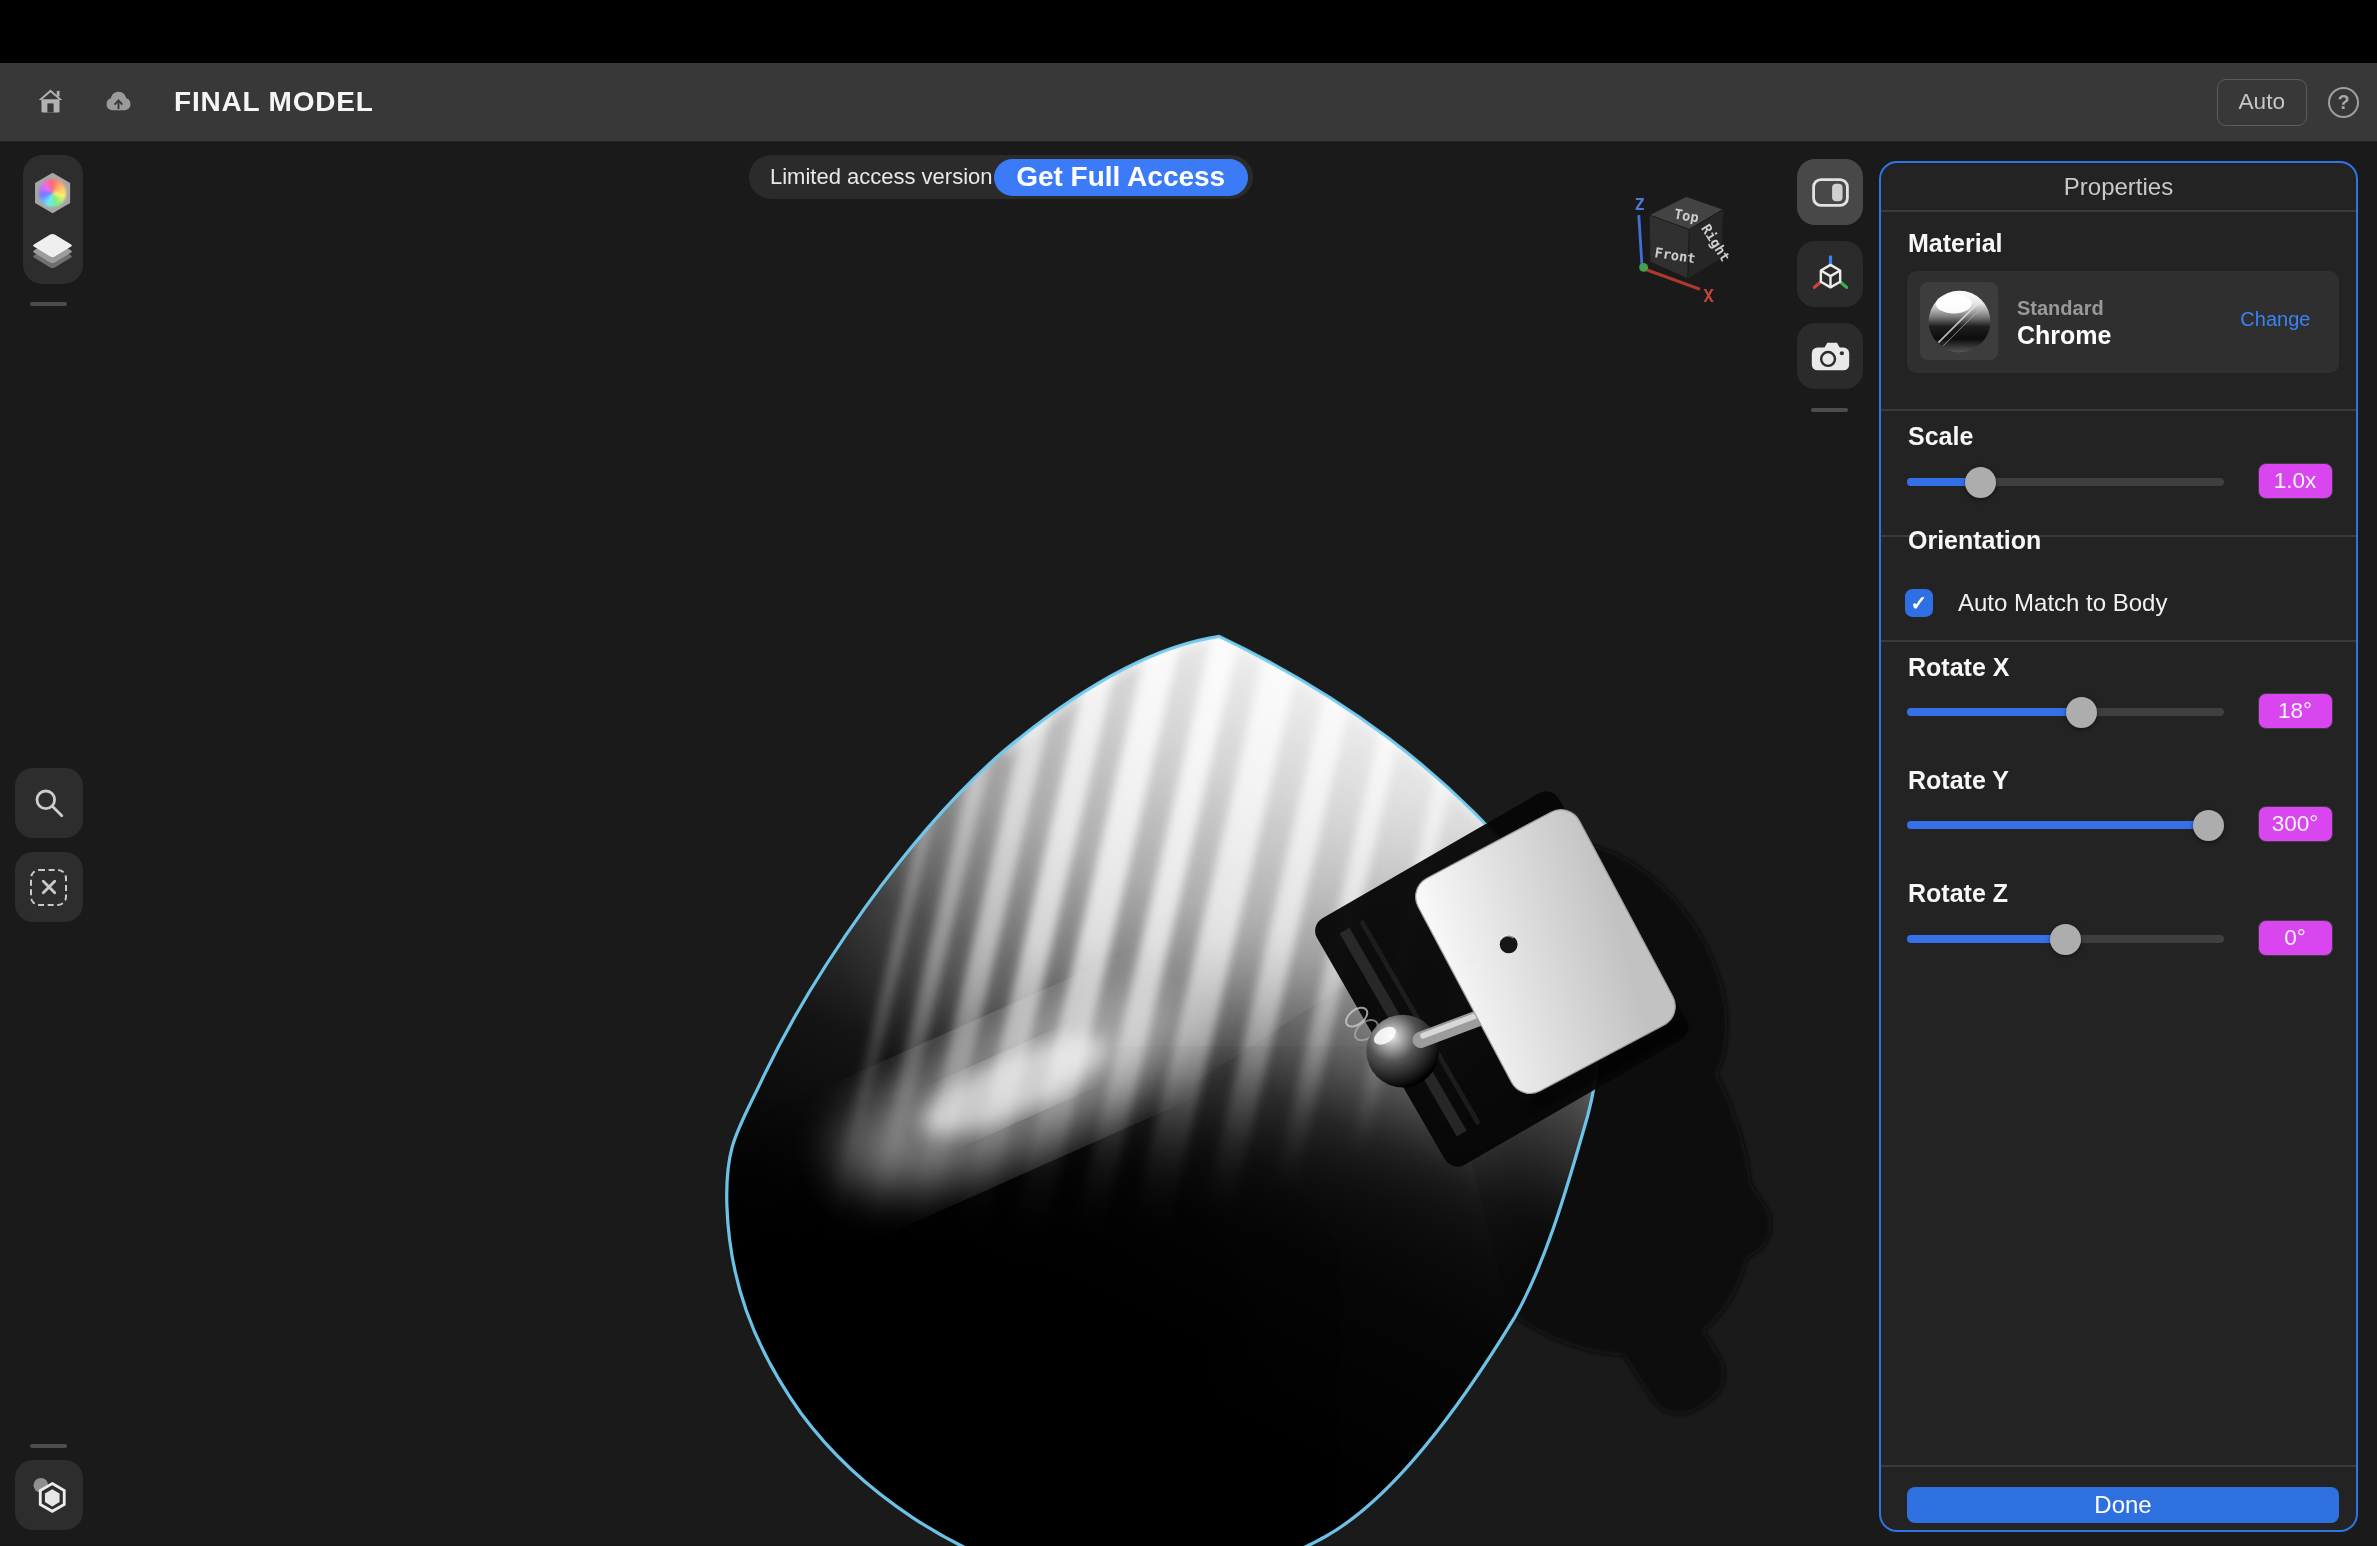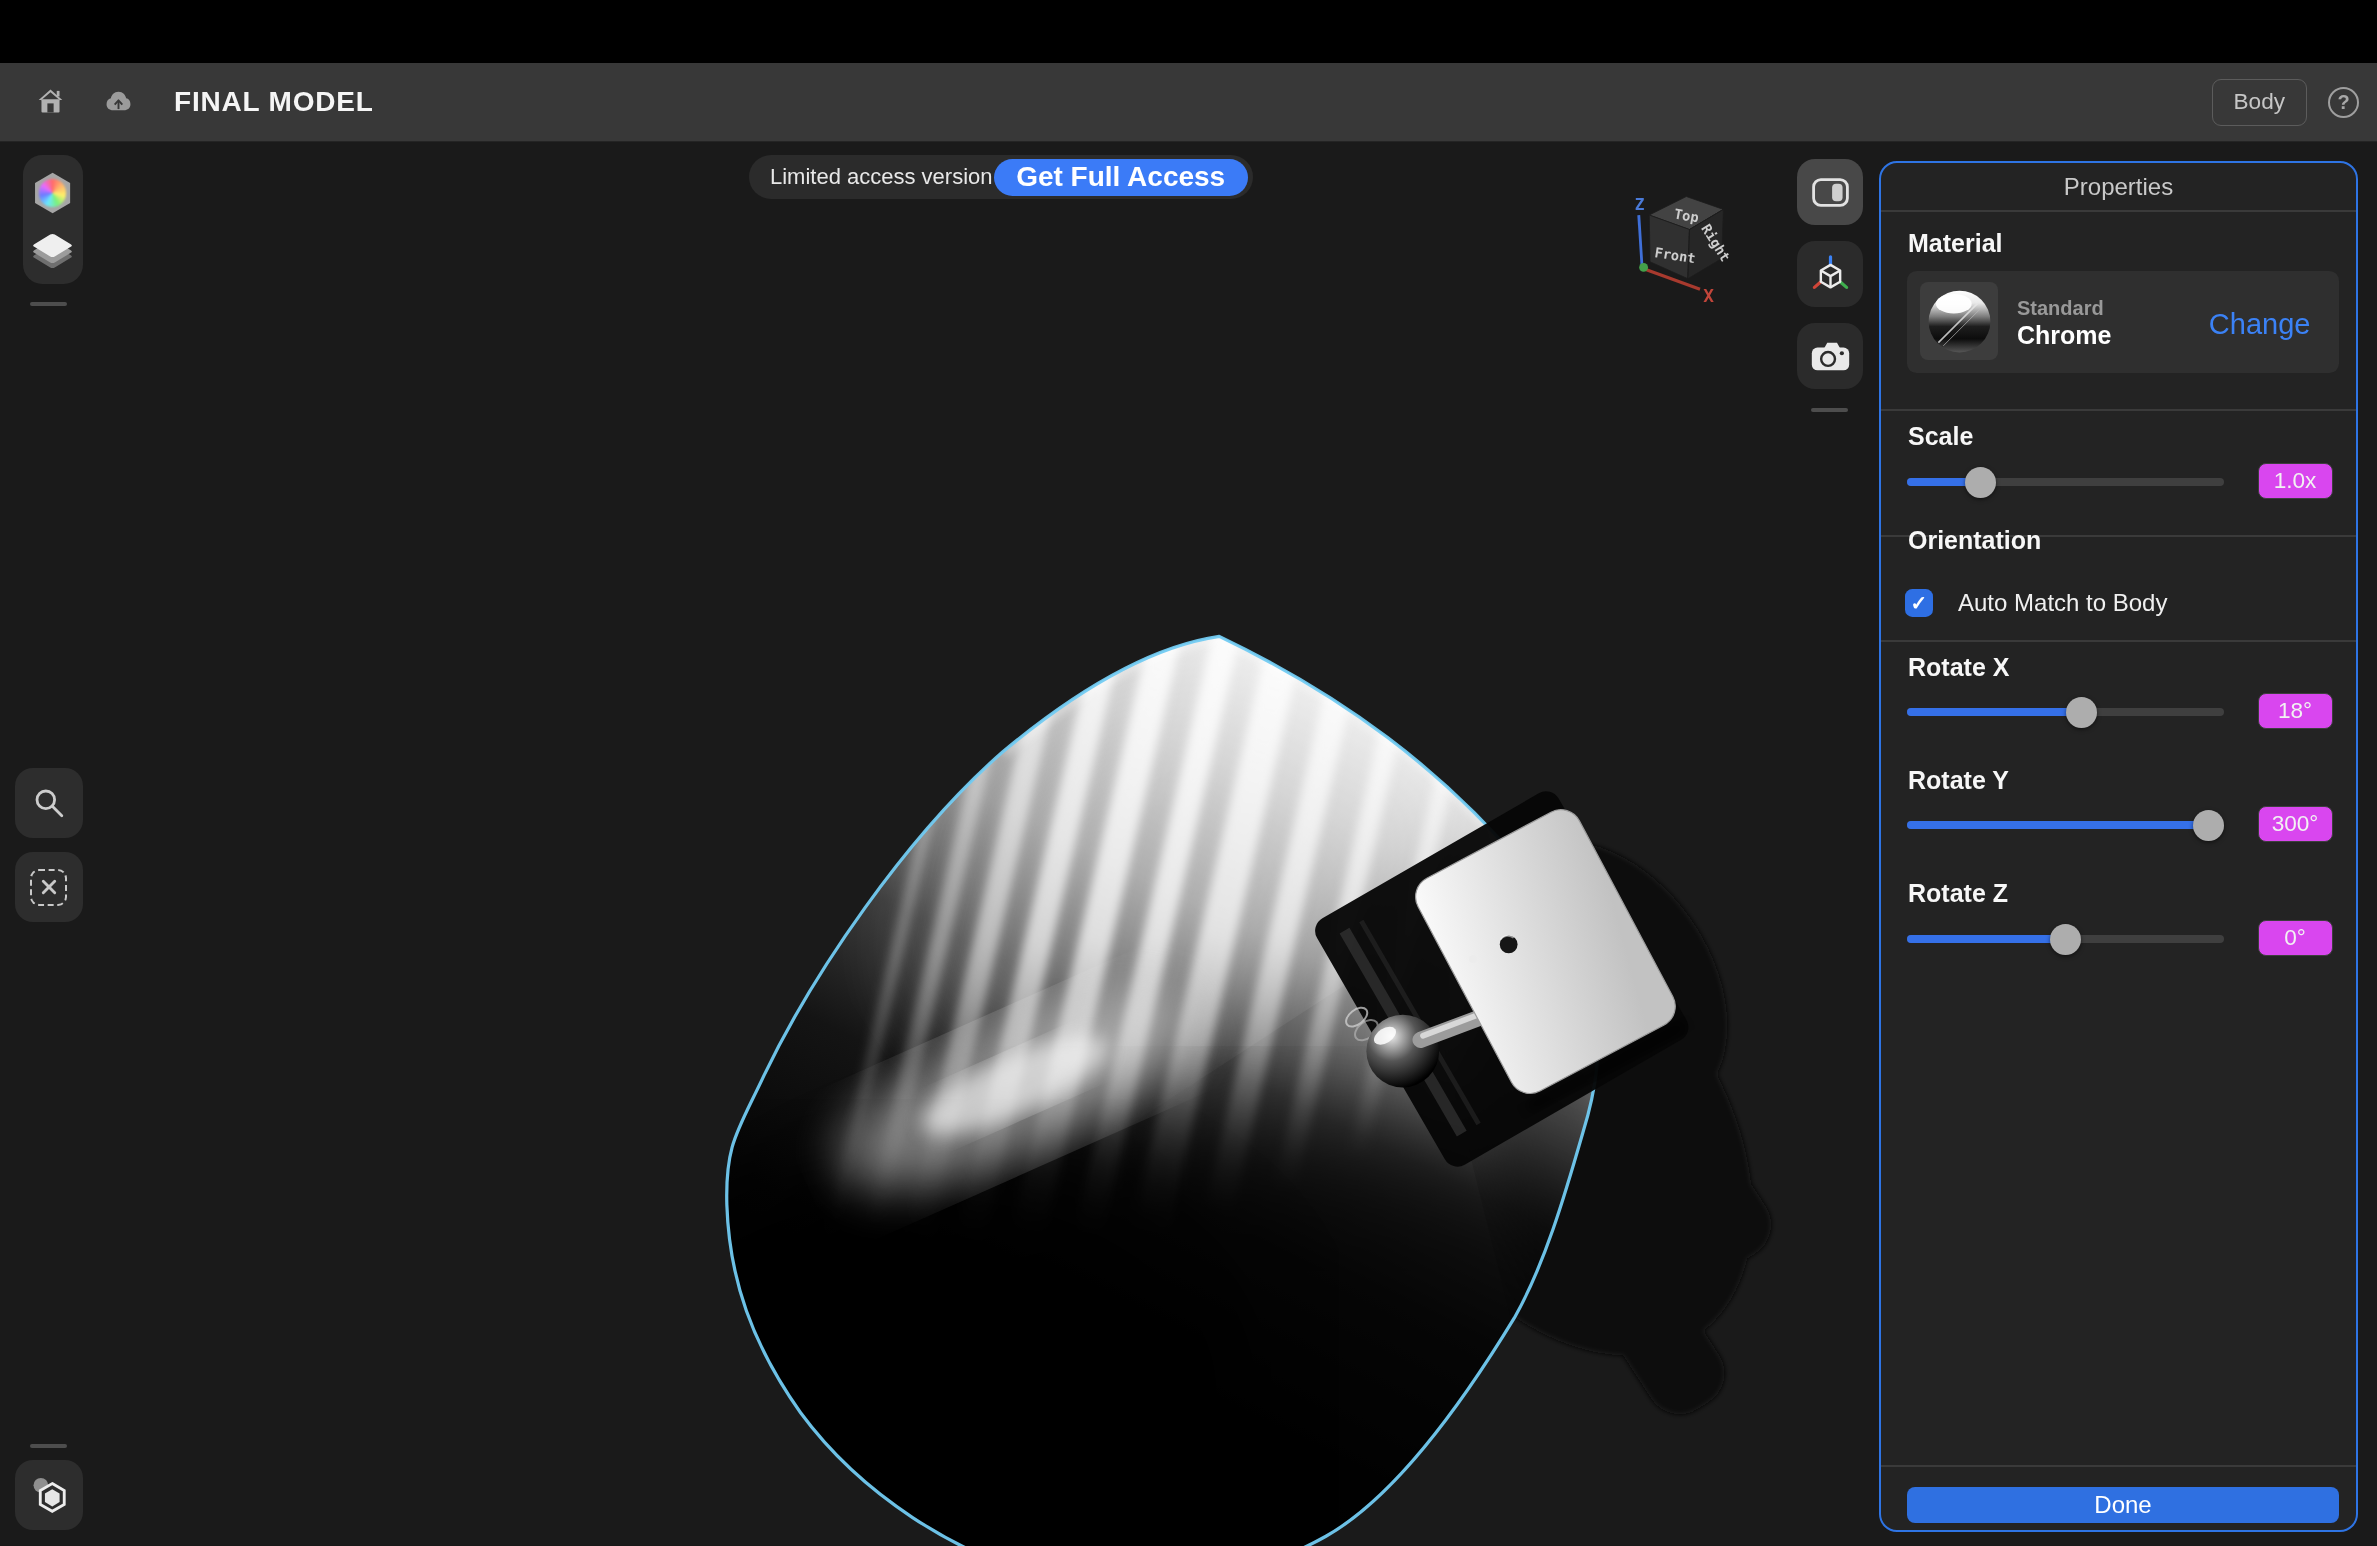--- a/index.html
+++ b/index.html
@@ -55,21 +55,21 @@
          border:2.4px solid #2e74e4;border-radius:18px;overflow:hidden;}
   .panel-title{position:absolute;left:0;top:0;width:100%;height:47px;display:flex;align-items:center;
                justify-content:center;color:#c9c9c9;font-size:24px;}
   .pdiv{position:absolute;left:0;width:100%;height:1.6px;background:#3a3a3a;}
   .sec-h{position:absolute;left:27px;color:#f7f7f7;font-size:25px;font-weight:700;white-space:nowrap;}
   .mat-row{position:absolute;left:26px;top:108px;width:432px;height:102px;background:#2f2f2f;border-radius:9.7px;}
   .mat-thumb{position:absolute;left:13px;top:11.3px;width:78px;height:78px;background:#3d3d3d;border-radius:8px;
              display:flex;align-items:center;justify-content:center;}
   .mat-sub{position:absolute;left:110px;top:26px;color:#999;font-size:20px;font-weight:600;}
   .mat-name{position:absolute;left:110px;top:50px;color:#fff;font-size:25px;font-weight:700;}
-  .mat-change{position:absolute;right:22.6px;top:36px;color:#3b82f6;font-size:29px;font-weight:500;
+  .mat-change{position:absolute;right:22.6px;top:36px;color:#3b82f6;font-size:20px;font-weight:500;
               background:none;border:none;font-family:inherit;cursor:pointer;margin-left:41px;}
   .slider-row{position:absolute;left:26px;width:432px;height:32px;}
   .track{position:absolute;left:0;top:13px;width:317px;height:8px;border-radius:4px;background:#3f3f3f;cursor:pointer;}
   .fill{position:absolute;left:0;top:0;height:8px;border-radius:4px;background:#3570e8;}
   .handle{position:absolute;top:4px;width:31px;height:31px;margin-left:-15.4px;margin-top:-15.4px;border-radius:50%;
           background:#adadad;box-shadow:0 1.6px 4px rgba(0,0,0,.5);cursor:grab;}
   .valbox{position:absolute;right:6.5px;top:-2.4px;width:75px;height:36px;background:#d946ef;border:1.6px solid #3e3e3e;
           border-radius:8px;color:#f2f2f2;font-size:22.6px;display:flex;align-items:center;justify-content:center;}
   .chk-row{position:absolute;left:24px;width:421px;height:32px;display:flex;align-items:center;}
   .chk{width:28px;height:28px;border-radius:7.3px;background:#2e6fe4;position:relative;cursor:pointer;flex:0 0 auto;}
@@ -240,21 +240,21 @@
     <button class="ticon cloud-btn" style="background:none;border:none;">
       <svg width="37" height="34" viewBox="0 0 46 42">
         <path d="M23 2 C31 2 36 8 37 14 C43 15 45 20 45 25 C45 32 40 36 33 36 L13 36 C6 36 1 32 1 25
                  C1 19 4 15 9 14 C10 8 15 2 23 2 Z" fill="#9b9b9b"></path>
         <line x1="23" y1="34" x2="23" y2="20" stroke="#383838" stroke-width="3.5"></line>
         <polyline points="16,26 23,18 30,26" fill="none" stroke="#383838" stroke-width="3.5" stroke-linejoin="round"></polyline>
       </svg>
     </button>
     <div class="app-title">FINAL MODEL</div>
     <div class="tb-spacer"></div>
-    <button class="share-btn">Body</button>
+    <button class="share-btn">Auto</button>
     <button class="help-btn">
       <span>?</span>
     </button>
   </header>
 
   <div class="banner">
     <span class="banner-label">Limited access version</span>
     <button class="banner-cta">Get Full Access</button>
   </div>
 

